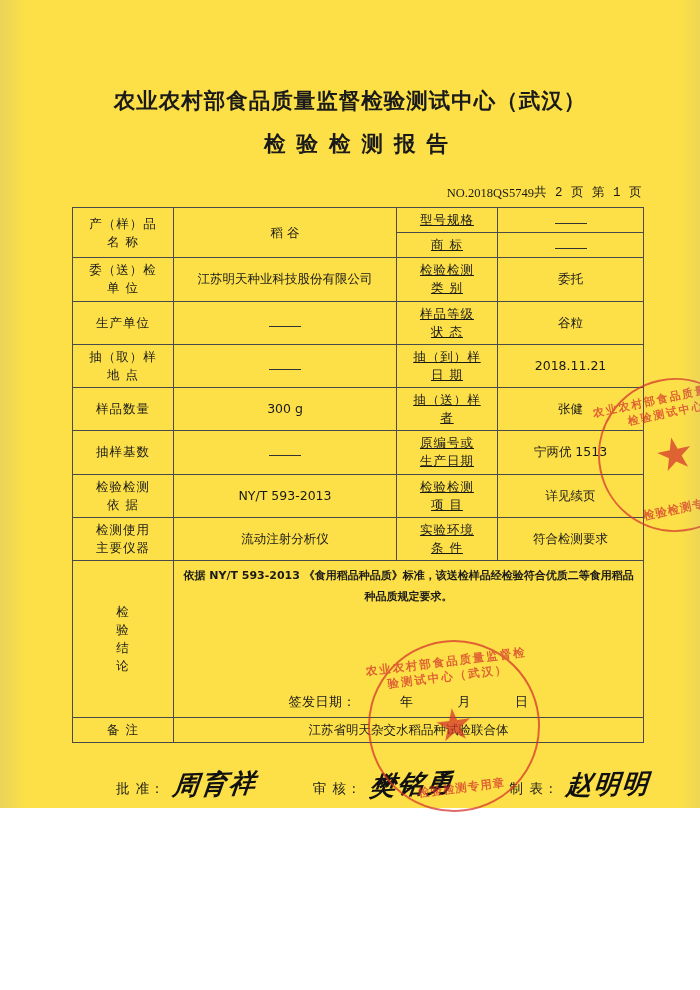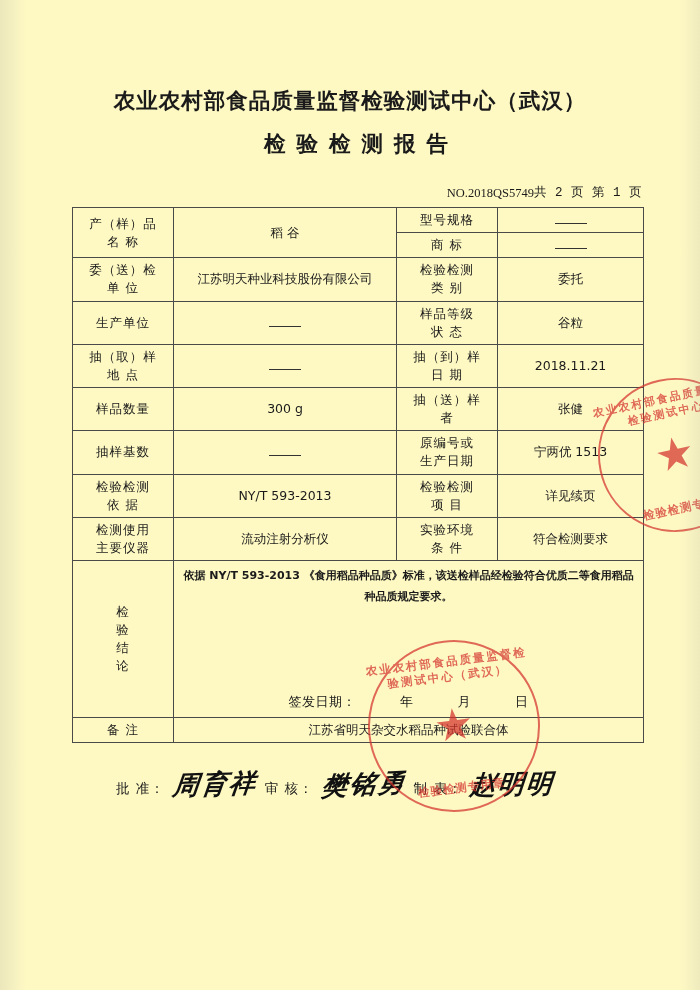--- a/index.html
+++ b/index.html
@@ -11,22 +11,22 @@
     height: 990px;
     background: #ffffff;
     font-family: "Liberation Serif", serif;
     color: #1a1a1a;
     position: relative;
     overflow: hidden;
   }
   .page {
     position: relative;
     width: 700px;
-    height: 990px;
-    background: #fef9c3;
+    height: 808px;
+    background: #fde047;
   }
   
   .page::before {
     content: "";
     position: absolute;
     left: 0; top: 0; bottom: 0;
     width: 26px;
     background: linear-gradient(to right, rgba(160,160,160,0.20), rgba(255,255,255,0));
     pointer-events: none;
   }
@@ -86,20 +86,21 @@
   td.label {
     width: 86px;
     letter-spacing: 1px;
   }
   td.value {
     width: 200px;
   }
   td.label2 {
     width: 86px;
     letter-spacing: 1px;
+    text-decoration: underline;
   }
   td.value2 {
     width: 128px;
   }
   .dash {
     display: inline-block;
     border-bottom: 1px solid #333;
     width: 32px;
     height: 7px;
   }
@@ -135,20 +136,21 @@
     padding: 12px 4px;
   }
 
   .footer-row {
     display: flex;
     align-items: center;
     margin: 24px 0 0 116px;
     font-size: 13.5px;
     font-family: "DejaVu Sans", sans-serif;
     letter-spacing: 1px;
+    gap: 48px;
   }
   .footer-item { display: flex; align-items: baseline; }
   .sig {
     font-family: "Liberation Serif", serif;
     color: #111;
     font-size: 26px;
     font-style: italic;
     font-weight: bold;
     margin: 0 8px;
     transform: skewX(-8deg) rotate(-2deg);

